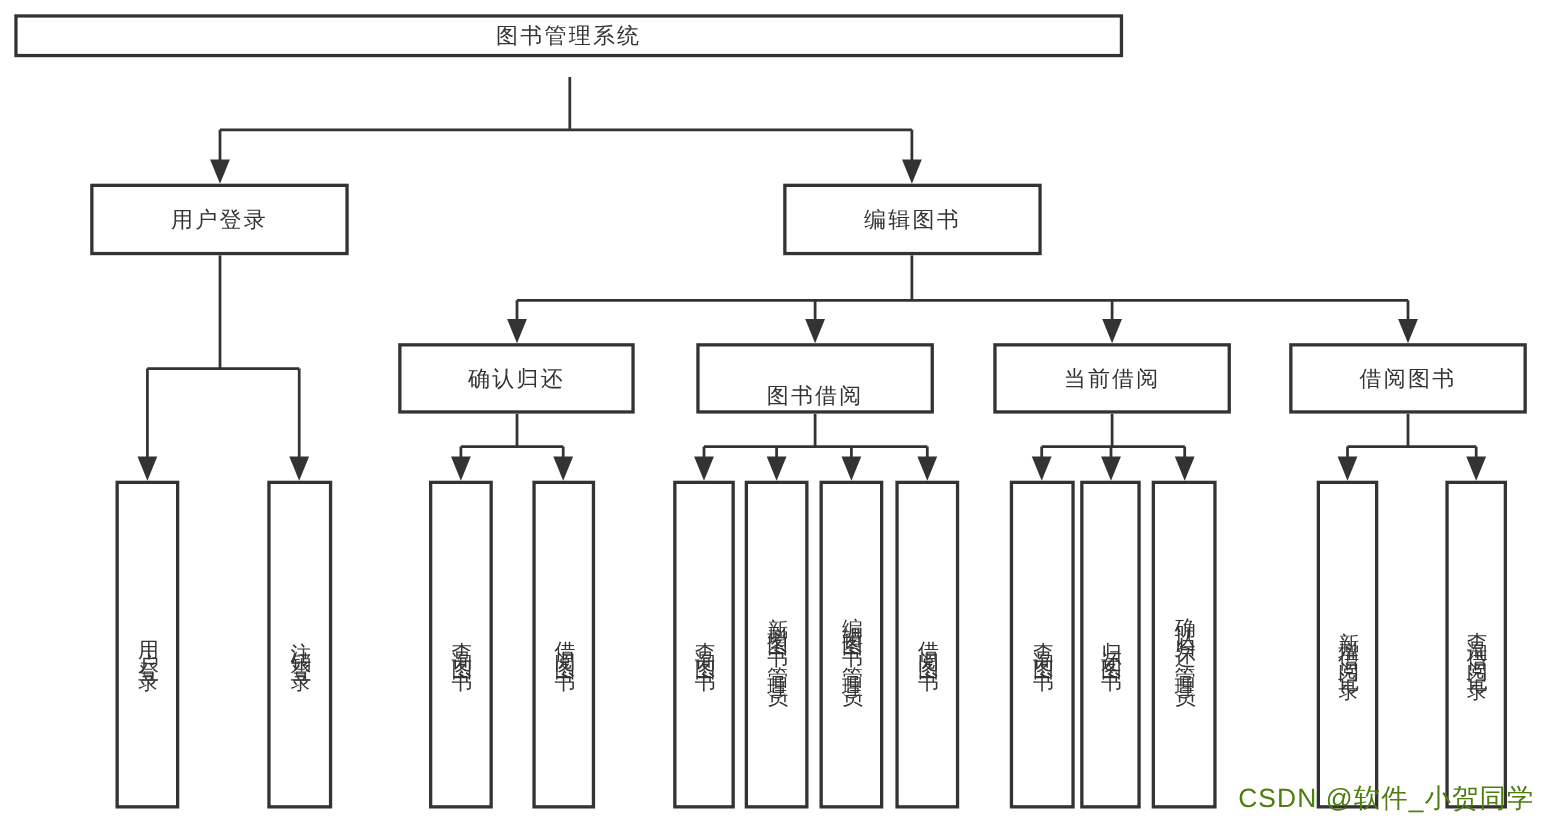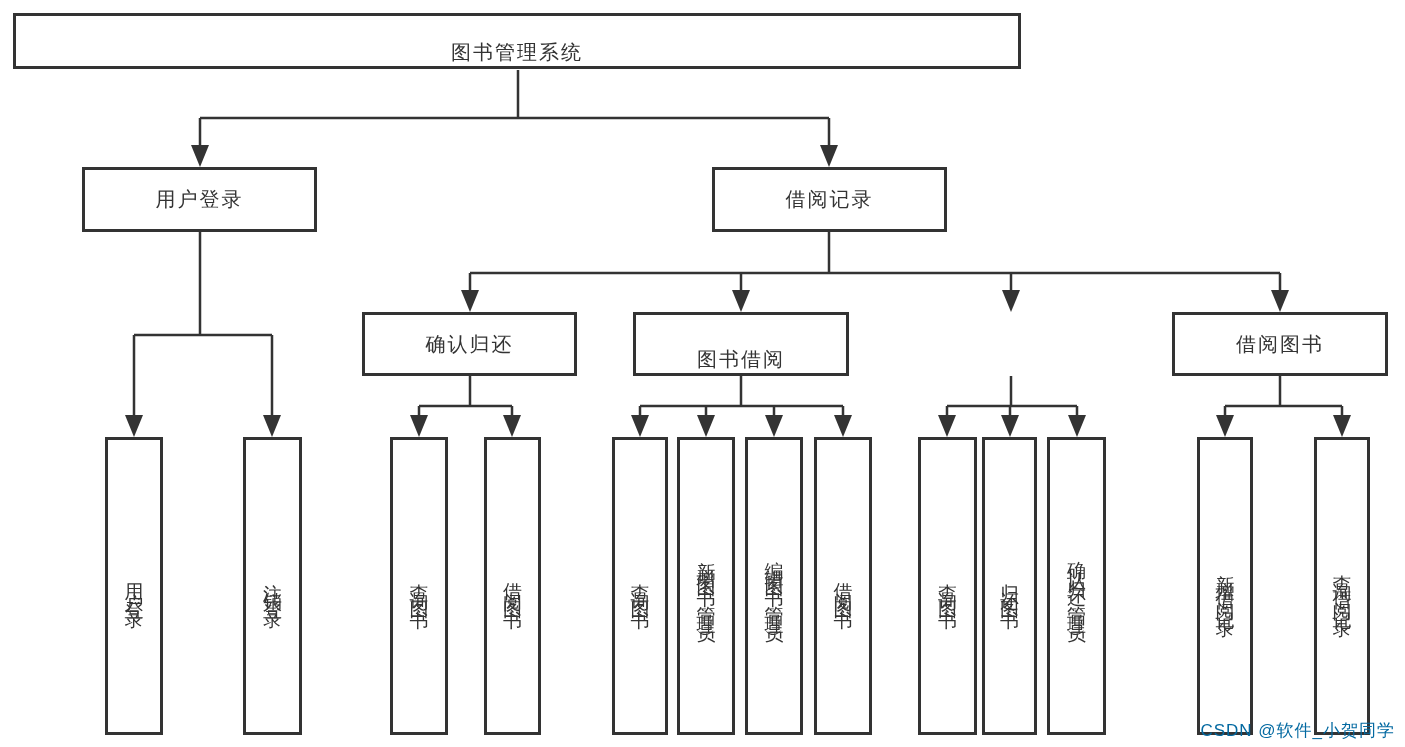--- a/index.html
+++ b/index.html
@@ -20,37 +20,37 @@
     display:flex;
     align-items:center;
     justify-content:center;
     z-index:1;
   }
   .h-label {
     font-size:20px;
     letter-spacing:2px;
     white-space:nowrap;
   }
-  .root-box  { left:13px;  top:13px;  width:1008px; height:56px;align-items:flex-end; }
+  .root-box  { left:13px;  top:13px;  width:1008px; height:39px; }
   .lvl2-box  { top:167px;  height:65px; }
   .lvl3-box  { top:312px;  height:64px; }
   .leaf-box  { top:437px;  height:298px; }
   .v-label {
     writing-mode:vertical-rl;
     text-orientation:mixed;
     font-size:19px;
     letter-spacing:9px;
     white-space:nowrap;
   }
   .watermark {
     position:absolute;
     right:10px; bottom:5px;
-    font-size:17px;
+    font-size:24px;
     letter-spacing:1px;
-    color:#0369a1;
+    color:#4d7c0f;
     z-index:2;
     white-space:nowrap;
     text-align:right;
   }
   svg line, svg path { stroke:#333333; stroke-width:2.5; fill:none; }
   svg polygon { fill:#333333; stroke:none; }
 </style>
 </head>
 <body>
 
@@ -98,28 +98,31 @@
   </svg>
 
   <div class="box root-box">
     <span class="h-label">图书管理系统</span>
   </div>
 
   <div class="box lvl2-box" style="left:82px; width:235px;">
     <span class="h-label">用户登录</span>
   </div>
   <div class="box lvl2-box" style="left:712px; width:235px;">
-    <span class="h-label">借阅记录</span>
+    <span class="h-label">编辑图书</span>
   </div>
 
   <div class="box lvl3-box" style="left:362px; width:215px;">
     <span class="h-label">确认归还</span>
   </div>
   <div class="box lvl3-box" style="left:633px; width:216px;align-items:flex-end;">
     <span class="h-label">图书借阅</span>
+  </div>
+  <div class="box lvl3-box" style="left:903px; width:216px;">
+    <span class="h-label">当前借阅</span>
   </div>
   <div class="box lvl3-box" style="left:1172px; width:216px;">
     <span class="h-label">借阅图书</span>
   </div>
 
   <div class="box leaf-box" style="left:105px; width:58px;">
     <span class="v-label">用户登录</span>
   </div>
   <div class="box leaf-box" style="left:243px; width:59px;">
     <span class="v-label">注销登录</span>

